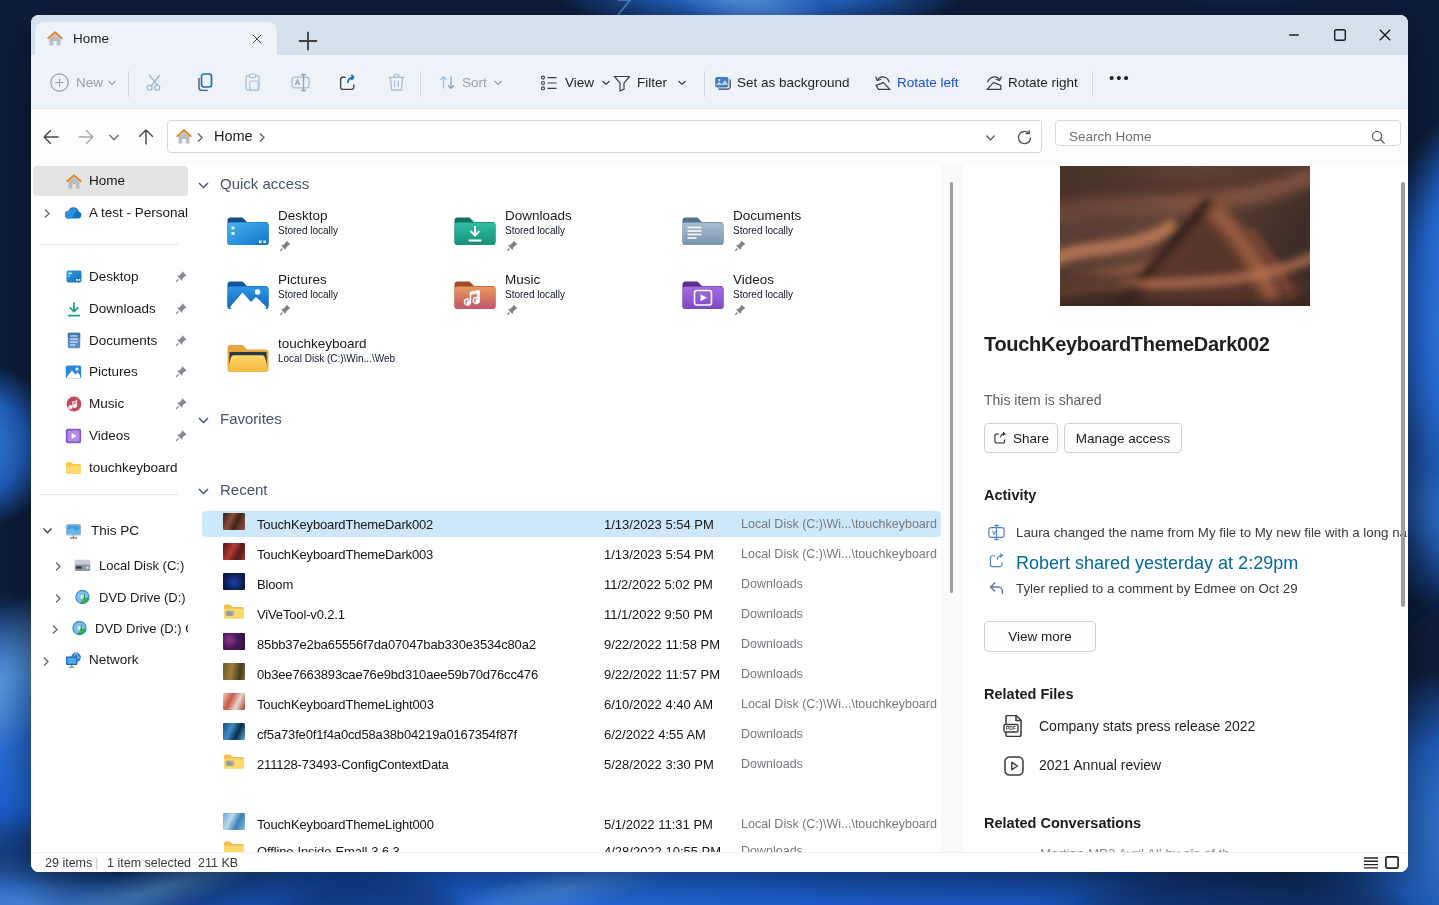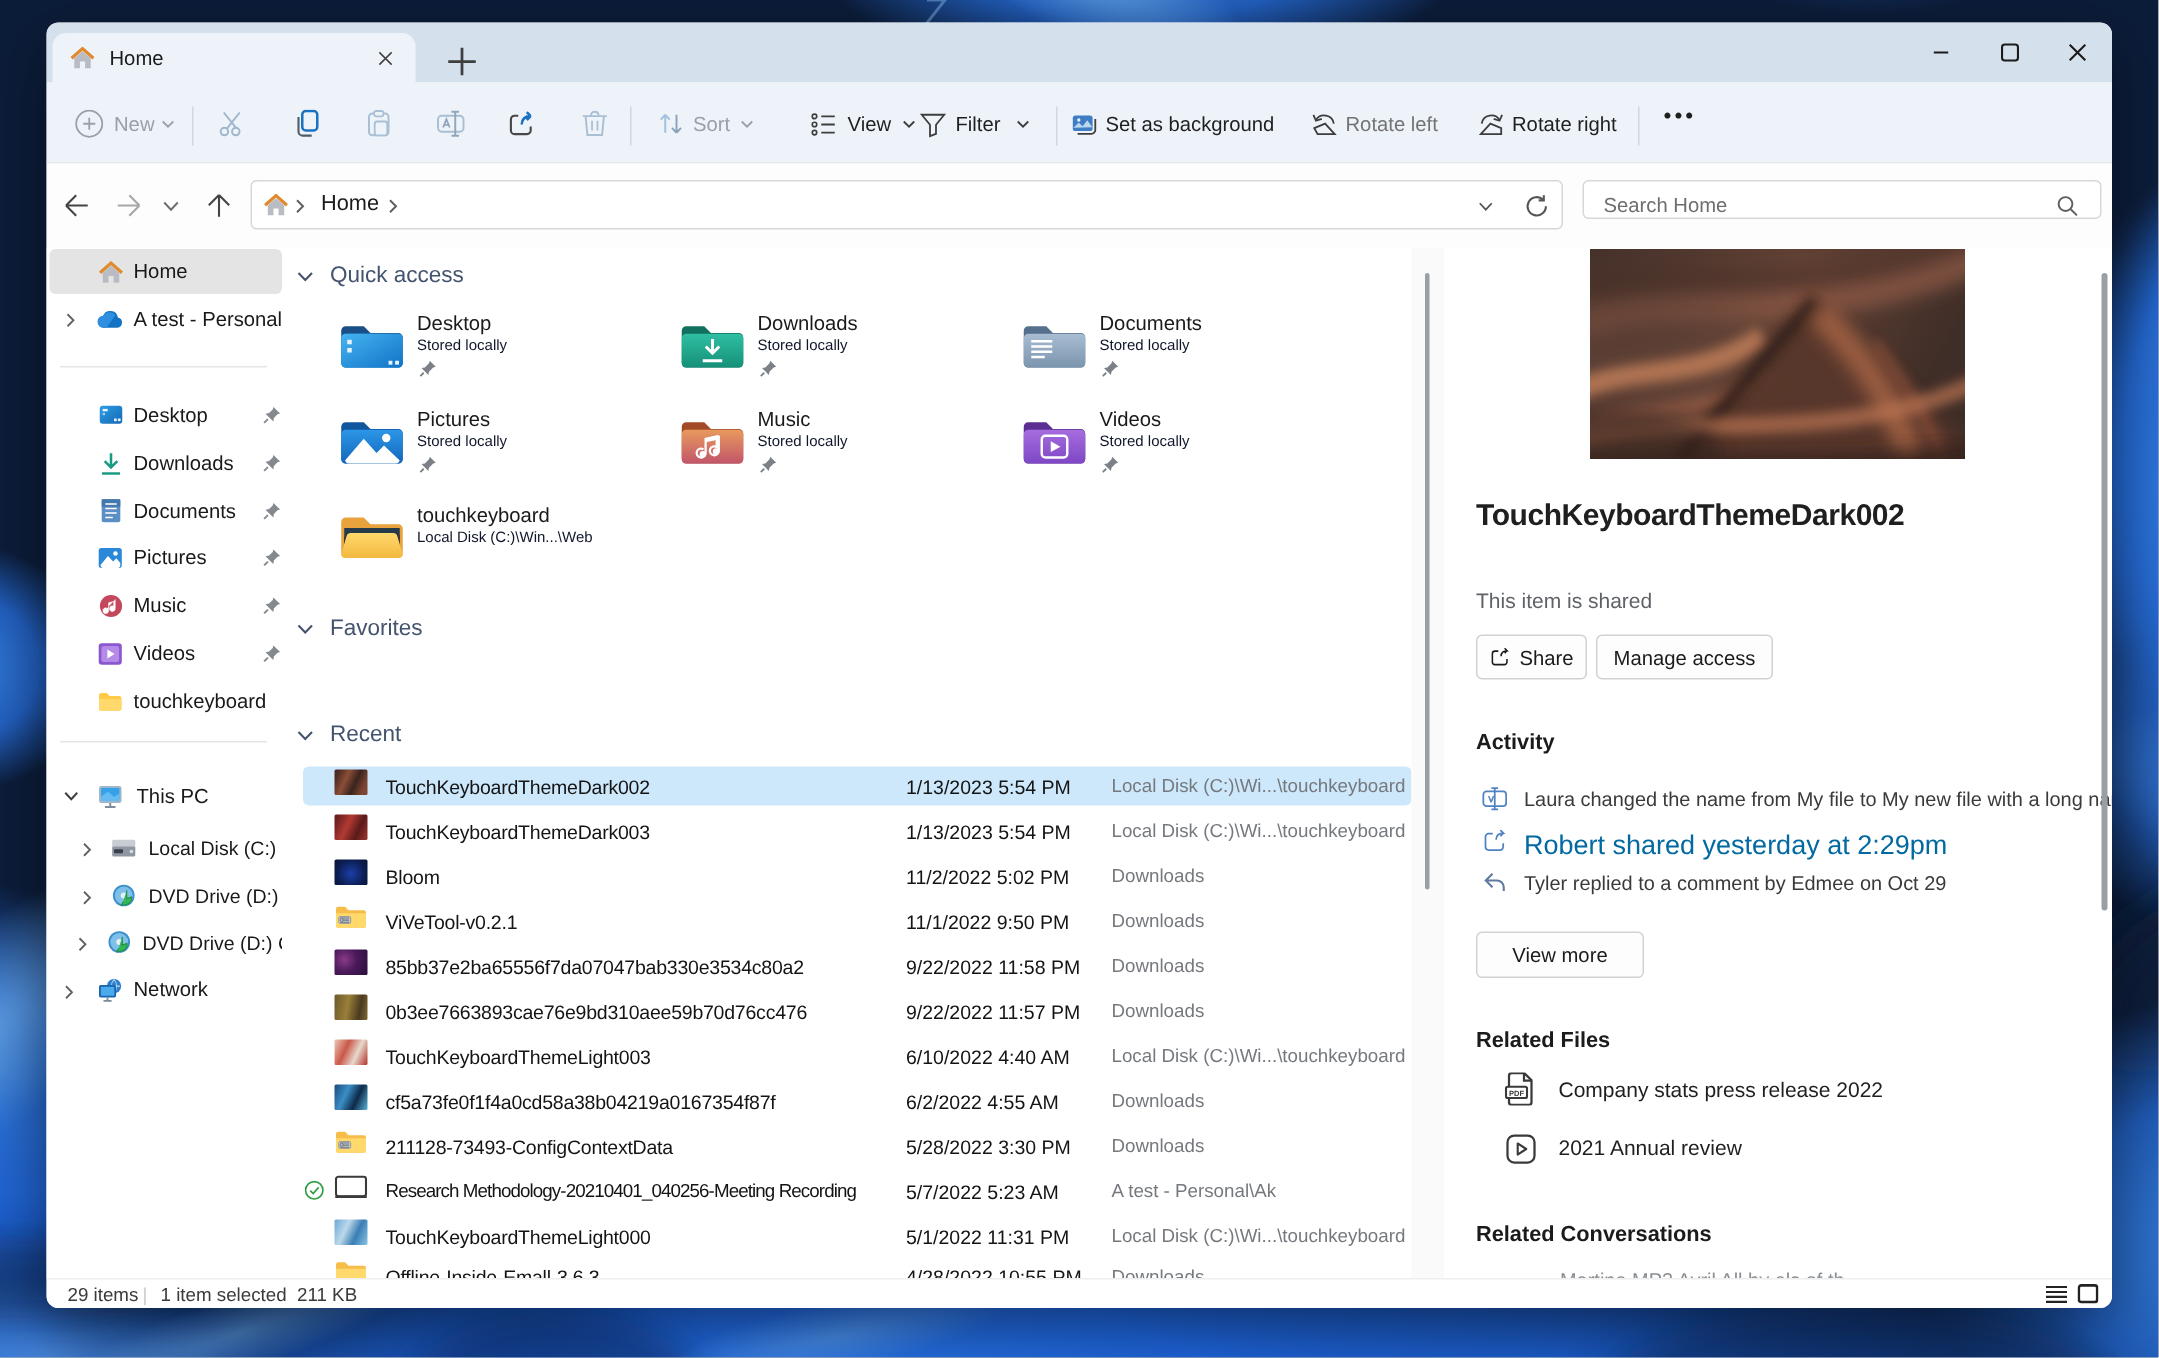--- a/index.html
+++ b/index.html
@@ -198,21 +198,21 @@
           <path d="M1.6 11.2 l3.6-3.4 2.6 2.4 3-4 3.4 4.6" fill="#bcd8ef"></path>
           <circle cx="5.2" cy="6" r="1.1" fill="#e8f2fa"></circle>
           <path d="M4.4 15.2 h9.2 a2.6 2.6 0 0 0 2.6 -2.6 V5.4" fill="none" stroke="#3d3d3d" stroke-width="1.2"></path>
         </svg>
     <span style="position:absolute;left:706px;top:20px;font-size:13.5px;color:#1f1f1f">Set as background</span>
     <svg style="position:absolute;left:843px;top:19px" width="18" height="18" viewBox="0 0 18 18">
           <path d="M3.2 6.2 a6.5 6.5 0 0 1 12 2.2" fill="none" stroke="#3d3d3d" stroke-width="1.2"></path>
           <path d="M1.6 2.6 L3.3 6.5 L7.2 5.2" fill="none" stroke="#3d3d3d" stroke-width="1.2"></path>
           <path d="M2.2 11.4 L9.4 8.4 L15.8 15.4 H4.4 Z" fill="none" stroke="#3d3d3d" stroke-width="1.2"></path>
         </svg>
-    <span style="position:absolute;left:866px;top:20px;font-size:13.5px;color:#737373">Rotate left</span>
+    <span style="position:absolute;left:866px;top:20px;font-size:13.5px;color:#1d4ed8">Rotate left</span>
     <svg style="position:absolute;left:954px;top:19px" width="18" height="18" viewBox="0 0 18 18">
           <path d="M14.8 6.2 a6.5 6.5 0 0 0 -12 2.2" fill="none" stroke="#3d3d3d" stroke-width="1.2"></path>
           <path d="M16.4 2.6 L14.7 6.5 L10.8 5.2" fill="none" stroke="#3d3d3d" stroke-width="1.2"></path>
           <path d="M2.2 15.4 L8.6 8.4 L15.8 11.4 V15.4 Z" fill="none" stroke="#3d3d3d" stroke-width="1.2"></path>
         </svg>
     <span style="position:absolute;left:977px;top:20px;font-size:13.5px;color:#1f1f1f">Rotate right</span>
     <div class="tsep" style="left:1061px"></div>
     <span style="position:absolute;left:1078px;top:14px;font-size:15px;color:#1f1f1f;letter-spacing:2px">•••</span>
   </div>
   <div class="statusbar">
@@ -645,33 +645,20 @@
         <svg class="th" style="background:none" width="22" height="17" viewBox="0 0 22 17">
               <path d="M1 3 a1.5 1.5 0 0 1 1.5 -1.5 h4.6 l2.2 2.4 h10.2 a1.5 1.5 0 0 1 1.5 1.5 V14 a1.5 1.5 0 0 1 -1.5 1.5 H2.5 A1.5 1.5 0 0 1 1 14 Z" fill="#f7bd4a"></path>
               <path d="M1 5.8 h20 V14 a1.5 1.5 0 0 1 -1.5 1.5 H2.5 A1.5 1.5 0 0 1 1 14 Z" fill="#ffd96b"></path>
               <rect x="2.8" y="8" width="8" height="4.6" rx="1" fill="#c9cdd2" stroke="#8f959c" stroke-width="0.6"></rect>
               <path d="M3.8 9 h6 M3.8 10.4 h6 M3.8 11.8 h6" stroke="#6f757c" stroke-width="0.7"></path>
               <circle cx="4.8" cy="10.3" r="1.1" fill="#aeb4ba" stroke="#6f757c" stroke-width="0.5"></circle>
             </svg>
         <span class="nm">211128-73493-ConfigContextData</span>
             <span class="dt">5/28/2022 3:30 PM</span>
             <span class="lc">Downloads</span>
-      </div>
-      <div class="frow" style="top:614px">
-        <svg style="position:absolute;left:15px;top:8px" width="13" height="13" viewBox="0 0 13 13">
-              <circle cx="6.5" cy="6.5" r="5.8" fill="none" stroke="#2e9e44" stroke-width="1.1"></circle>
-              <path d="M3.8 6.7 L5.8 8.7 L9.4 4.6" fill="none" stroke="#2e9e44" stroke-width="1.1"></path>
-            </svg>
-        <svg class="th" style="background:none" width="22" height="17" viewBox="0 0 22 17">
-              <rect x="1" y="1.5" width="20" height="13" rx="1.6" fill="#fff" stroke="#3a3a3a" stroke-width="1.4"></rect>
-              <path d="M0.5 14.8 h21" stroke="#3a3a3a" stroke-width="1.6"></path>
-            </svg>
-        <span class="nm" style="font-size:12.5px;letter-spacing:-0.6px">Research Methodology-20210401_040256-Meeting Recording</span>
-            <span class="dt">5/7/2022 5:23 AM</span>
-            <span class="lc">A test - Personal\Ak</span>
       </div>
       <div class="frow" style="top:644px">
         <div class="th" style="background:linear-gradient(115deg,#6aa8d8 0%,#bcd8ea 35%,#3a7eb4 65%,#8ac4e4 100%)"></div>
         <span class="nm">TouchKeyboardThemeLight000</span>
             <span class="dt">5/1/2022 11:31 PM</span>
             <span class="lc">Local Disk (C:)\Wi...\touchkeyboard</span>
       </div>
       <div class="frow" style="top:671px">
         <svg class="th" style="background:none" width="22" height="17" viewBox="0 0 22 17">
               <path d="M1 3 a1.5 1.5 0 0 1 1.5 -1.5 h4.6 l2.2 2.4 h10.2 a1.5 1.5 0 0 1 1.5 1.5 V14 a1.5 1.5 0 0 1 -1.5 1.5 H2.5 A1.5 1.5 0 0 1 1 14 Z" fill="#f7bd4a"></path>

